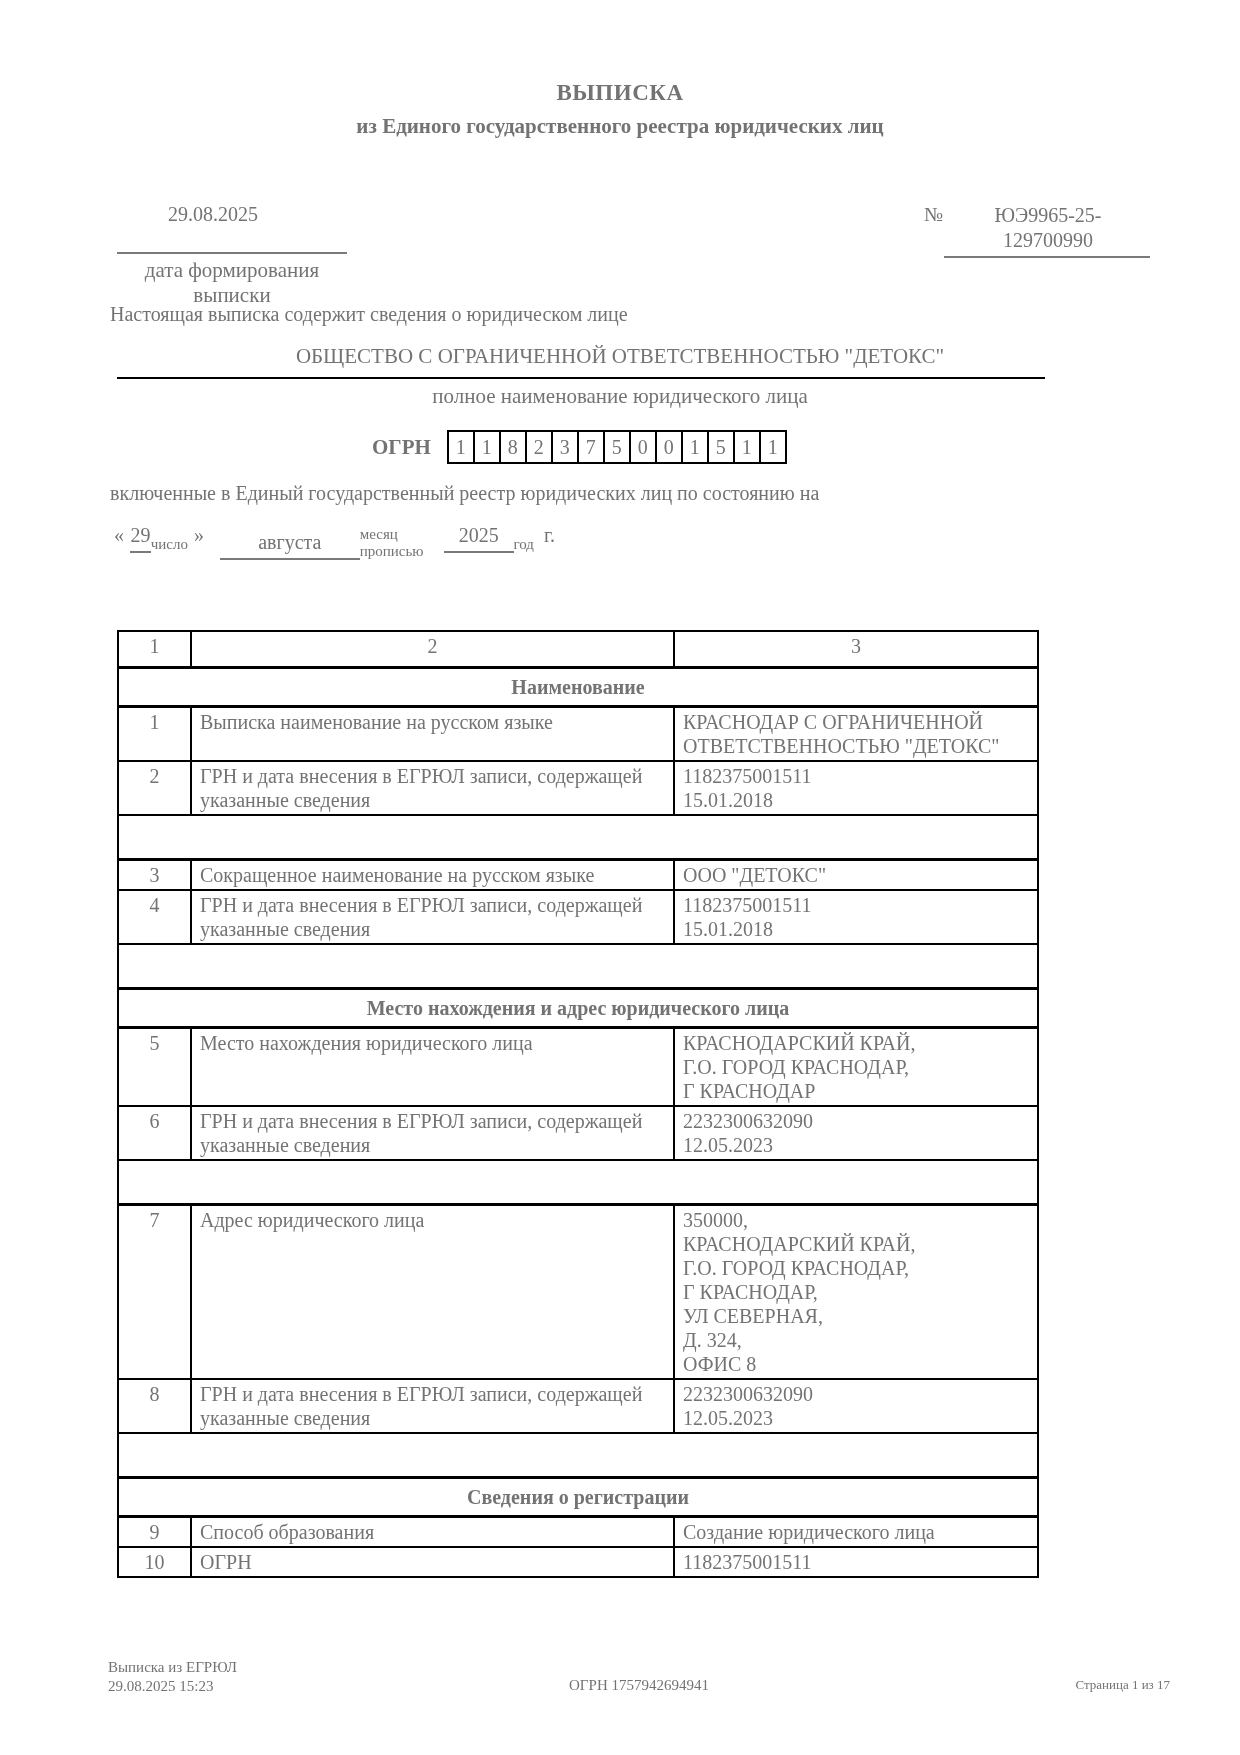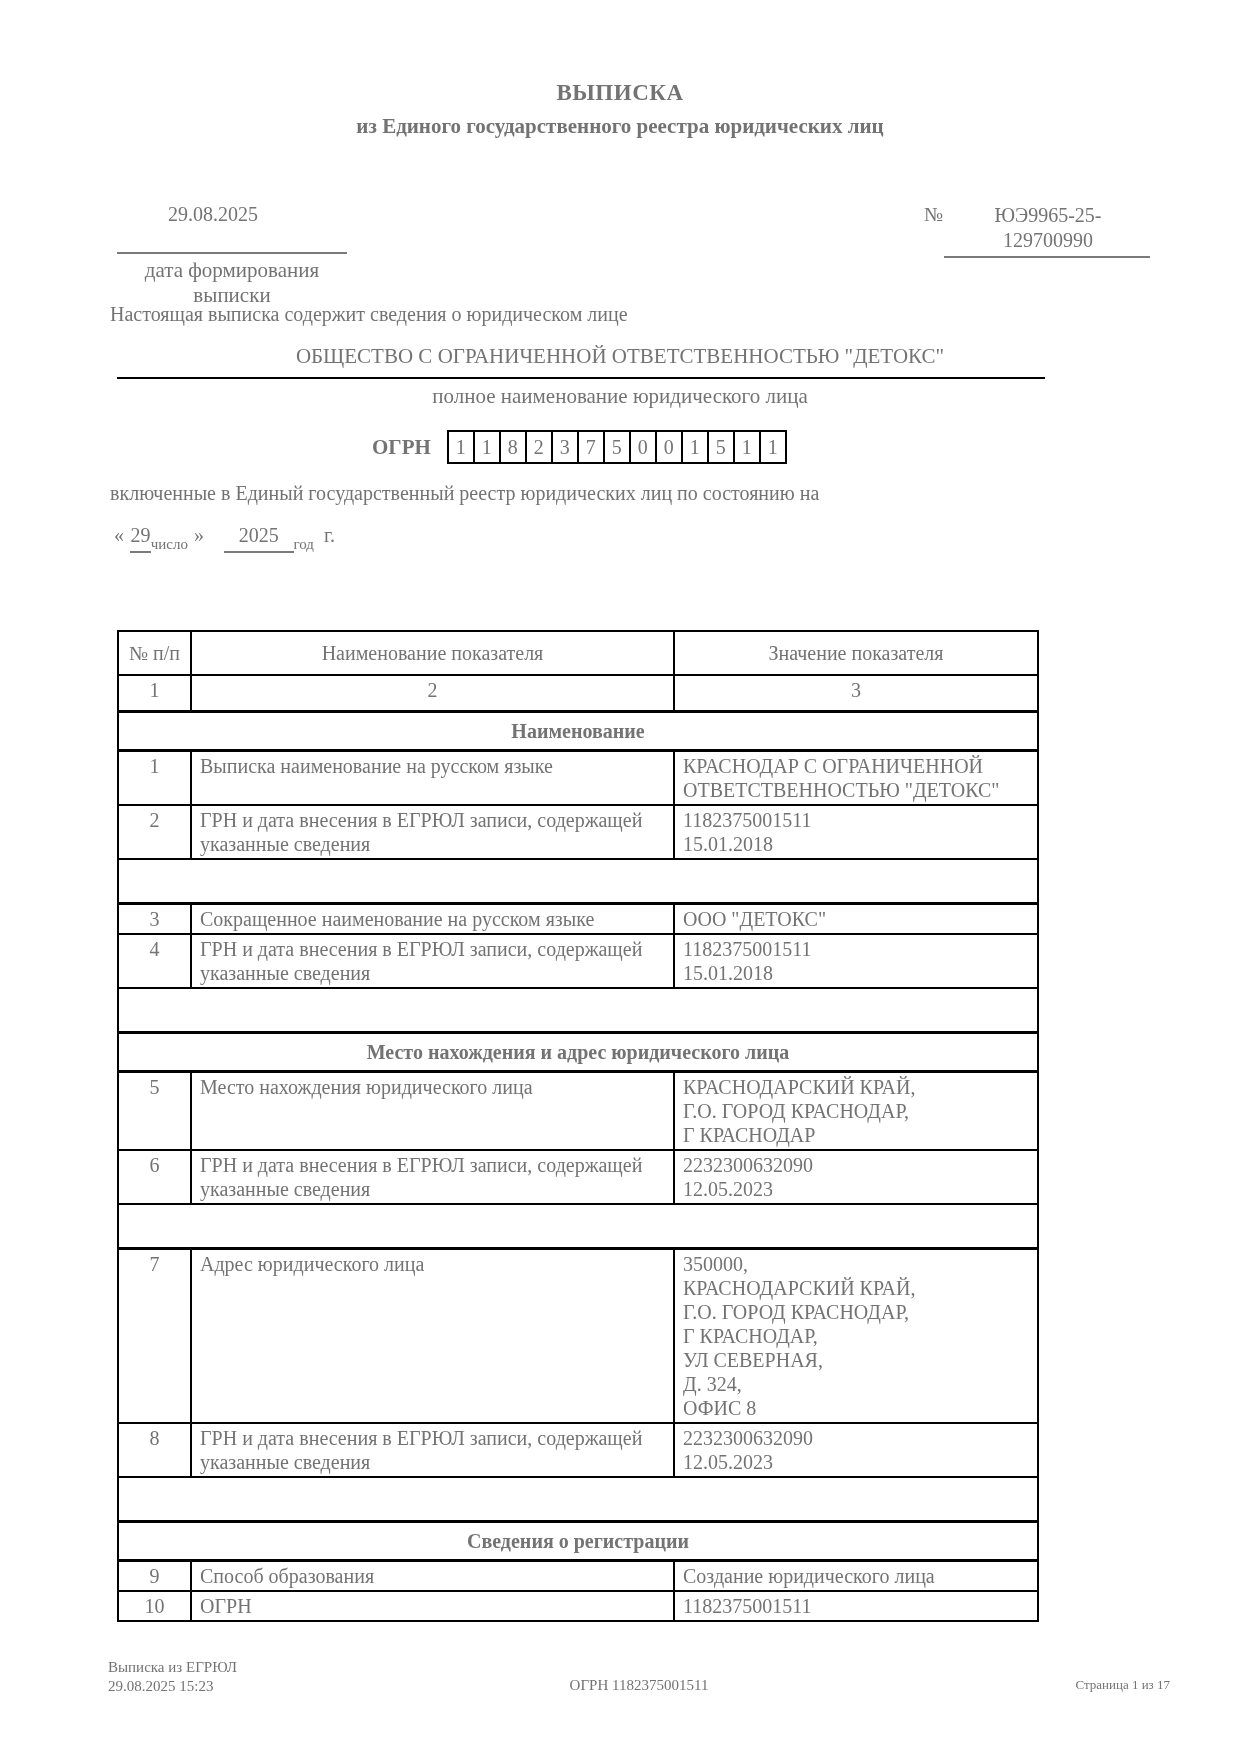--- a/index.html
+++ b/index.html
@@ -108,40 +108,39 @@
 
   <div class="abs included-line">включенные в Единый государственный реестр юридических лиц по состоянию на</div>
 
   <div class="abs attest">
     <span class="q">«</span>
     <span class="fill-group w-day">
       <span class="fill-value">29</span>
       <span class="fill-label">число</span>
     </span>
     <span class="q">»</span>
+    <span class="fill-group w-month">
+      <span class="fill-value">августа</span>
+      <span class="fill-label">месяц прописью</span>
+    </span>
     <span class="fill-group w-year">
       <span class="fill-value">2025</span>
       <span class="fill-label">год</span>
     </span>
     <span class="g-suffix">г.</span>
   </div>
 
   <div class="abs registry-table">
     <table>
       <colgroup>
         <col style="width:73px">
           <col style="width:483px">
           <col style="width:364px">
       </colgroup>
       <tbody>
-        <tr class="hdr-row">
-          <td>№ п/п</td>
-          <td>Наименование показателя</td>
-          <td>Значение показателя</td>
-        </tr>
         <tr class="colnum-row">
           <td>1</td>
           <td>2</td>
           <td>3</td>
         </tr>
       <tr class="section-row">
             <td colspan="3">Наименование</td>
           </tr>
           <tr class="data-row">
             <td class="c1">1</td>
@@ -246,17 +245,17 @@
           </tr>
         </tbody>
     </table>
   </div>
 
   <div class="abs footer">
     <div class="f-left">
       <div>Выписка из ЕГРЮЛ</div>
       <div>29.08.2025 15:23</div>
     </div>
-    <div class="f-center">ОГРН 1182375001511</div>
+    <div class="f-center">ОГРН 1757942694941</div>
     <div class="f-right">Страница 1 из 17</div>
   </div>
 
 </div>
 
 </body></html>

